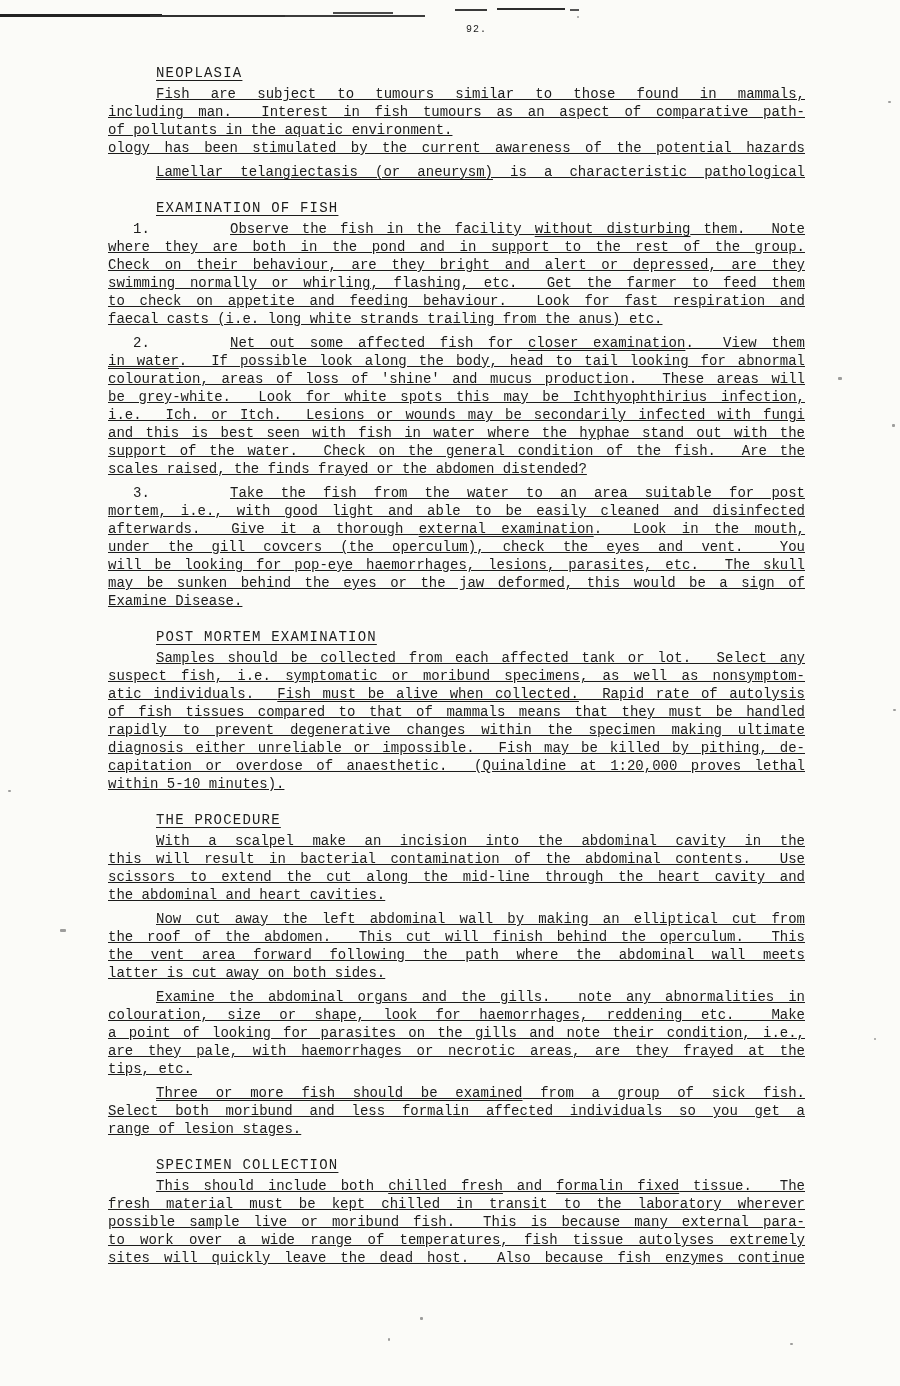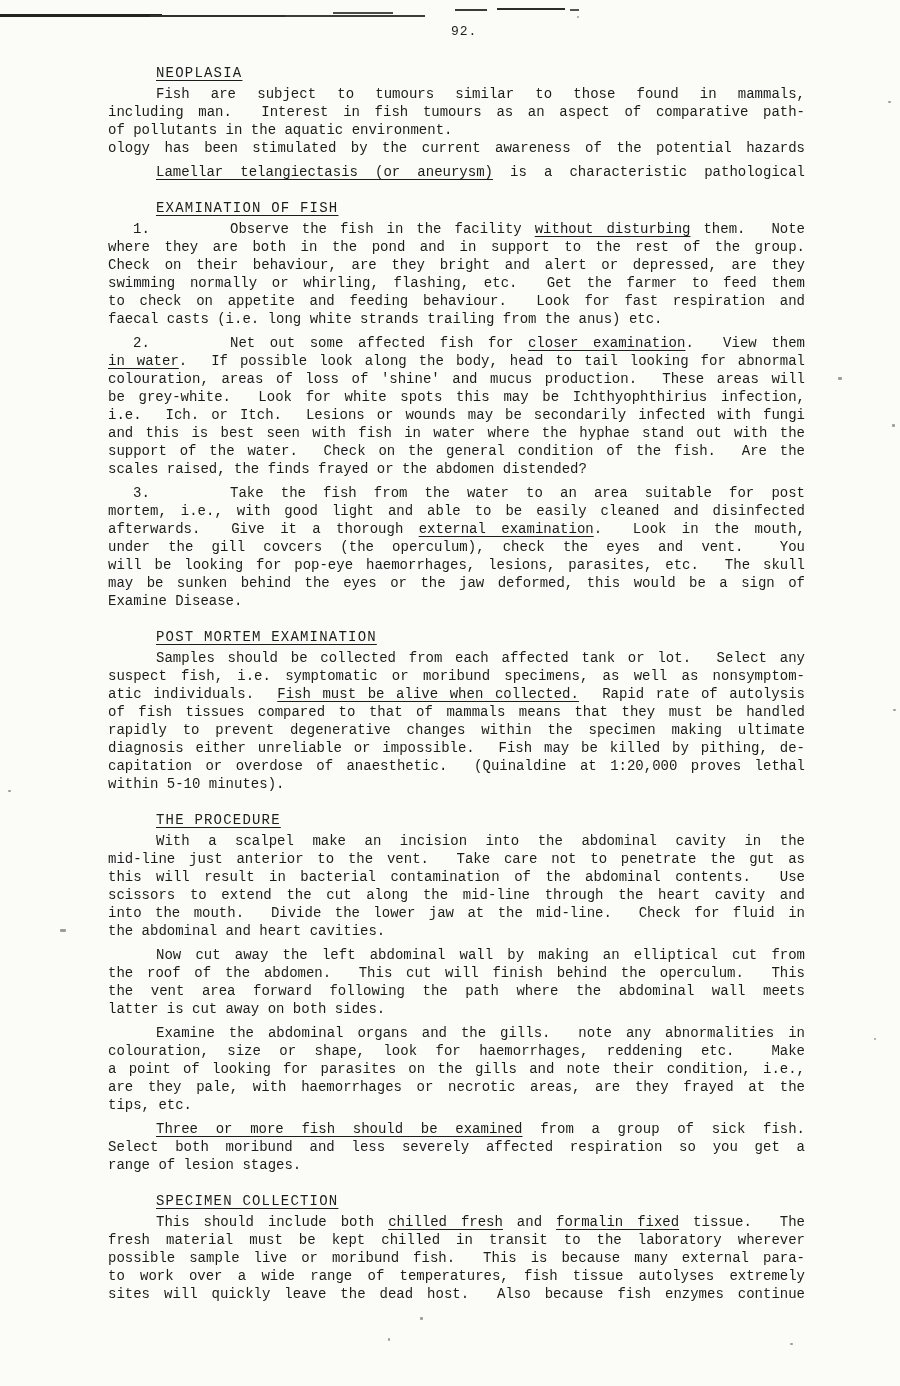--- a/index.html
+++ b/index.html
@@ -4,41 +4,41 @@
 <style>
   html,body{margin:0;padding:0;}
   body{
     width:900px;height:1386px;position:relative;overflow:hidden;
     background:#fbfbf8;
     font-family:"Liberation Mono","DejaVu Sans Mono",monospace;
     color:#1c1c1c;
   }
   .page{position:absolute;inset:0;}
   .page-number{
-    position:absolute;left:451px;top:24px;
-    font-size:13px;letter-spacing:1px;
+    position:absolute;left:466px;top:24px;
+    font-size:10px;letter-spacing:1px;
   }
   .content{
     position:absolute;left:108px;top:64px;width:697px;
     font-size:14px;
   }
   .h{
     margin:18px 0 3px 0;
     line-height:18px;
     padding-left:48px;
     letter-spacing:1.2px;
     white-space:nowrap;
   }
   .h:first-child{margin-top:0;}
   .h .h-text{
     text-decoration:underline;
     text-underline-offset:3px;
     text-decoration-thickness:1.4px;
   }
-  .p{margin:0 0 6px 0;}
+  .p{margin:0 0 6px 0;text-decoration:underline;}
   .line{
     line-height:18px;
     text-align:justify;
     text-align-last:justify;
   }
   .line.end{text-align-last:left;}
   .line.first{text-indent:48px;}
   .num{
     display:inline-block;
     width:122px;
@@ -144,42 +144,40 @@
         <div class="line">atic individuals.&nbsp; <span class="ul">Fish must be alive when collected.</span>&nbsp; Rapid rate of autolysis</div>
         <div class="line">of fish tissues compared to that of mammals means that they must be handled</div>
         <div class="line">rapidly to prevent degenerative changes within the specimen making ultimate</div>
         <div class="line">diagnosis either unreliable or impossible.&nbsp; Fish may be killed by pithing, de-</div>
         <div class="line">capitation or overdose of anaesthetic.&nbsp; (Quinaldine at 1:20,000 proves lethal</div>
         <div class="line end">within 5-10 minutes).</div>
       </div>
       <div class="h"><span class="h-text">THE PROCEDURE</span></div>
       <div class="p">
         <div class="line first">With a scalpel make an incision into the abdominal cavity in the</div>
-        <div class="line">mid-line just anterior to the vent.&nbsp; Take care not to penetrate the gut as</div>
         <div class="line">this will result in bacterial contamination of the abdominal contents.&nbsp; Use</div>
         <div class="line">scissors to extend the cut along the mid-line through the heart cavity and</div>
-        <div class="line">into the mouth.&nbsp; Divide the lower jaw at the mid-line.&nbsp; Check for fluid in</div>
         <div class="line end">the abdominal and heart cavities.</div>
       </div>
       <div class="p">
         <div class="line first">Now cut away the left abdominal wall by making an elliptical cut from</div>
         <div class="line">the roof of the abdomen.&nbsp; This cut will finish behind the operculum.&nbsp; This</div>
         <div class="line">the vent area forward following the path where the abdominal wall meets</div>
         <div class="line end">latter is cut away on both sides.</div>
       </div>
       <div class="p">
         <div class="line first">Examine the abdominal organs and the gills.&nbsp; note any abnormalities in</div>
         <div class="line">colouration, size or shape, look for haemorrhages, reddening etc.&nbsp; Make</div>
         <div class="line">a point of looking for parasites on the gills and note their condition, i.e.,</div>
         <div class="line">are they pale, with haemorrhages or necrotic areas, are they frayed at the</div>
         <div class="line end">tips, etc.</div>
       </div>
       <div class="p">
         <div class="line first"><span class="ul">Three or more fish should be examined</span> from a group of sick fish.</div>
-        <div class="line">Select both moribund and less severely affected respiration so you get a</div>
+        <div class="line">Select both moribund and less formalin affected individuals so you get a</div>
         <div class="line end">range of lesion stages.</div>
       </div>
       <div class="h"><span class="h-text">SPECIMEN COLLECTION</span></div>
       <div class="p">
         <div class="line first">This should include both <span class="ul">chilled fresh</span> and <span class="ul">formalin fixed</span> tissue.&nbsp; The</div>
         <div class="line">fresh material must be kept chilled in transit to the laboratory wherever</div>
         <div class="line">possible sample live or moribund fish.&nbsp; This is because many external para-</div>
         <div class="line">to work over a wide range of temperatures, fish tissue autolyses extremely</div>
         <div class="line">sites will quickly leave the dead host.&nbsp; Also because fish enzymes continue</div>
       </div>

